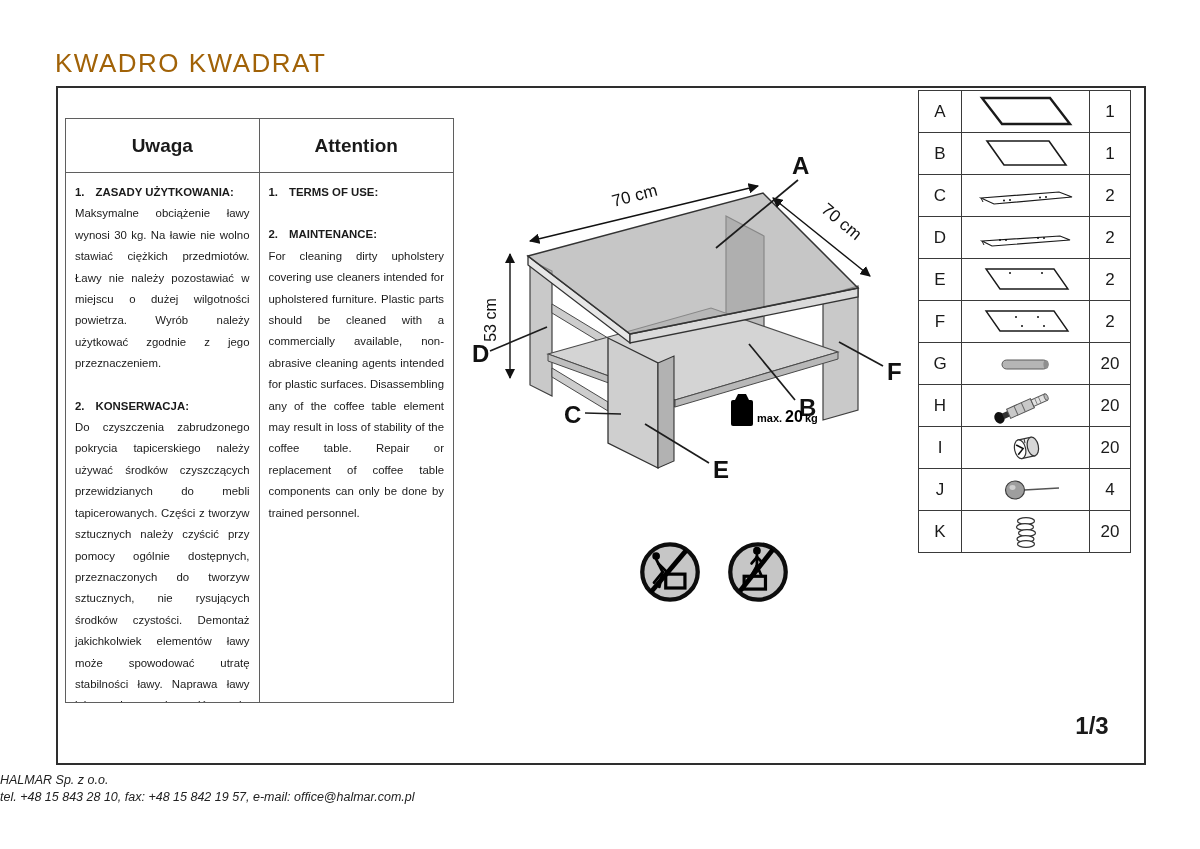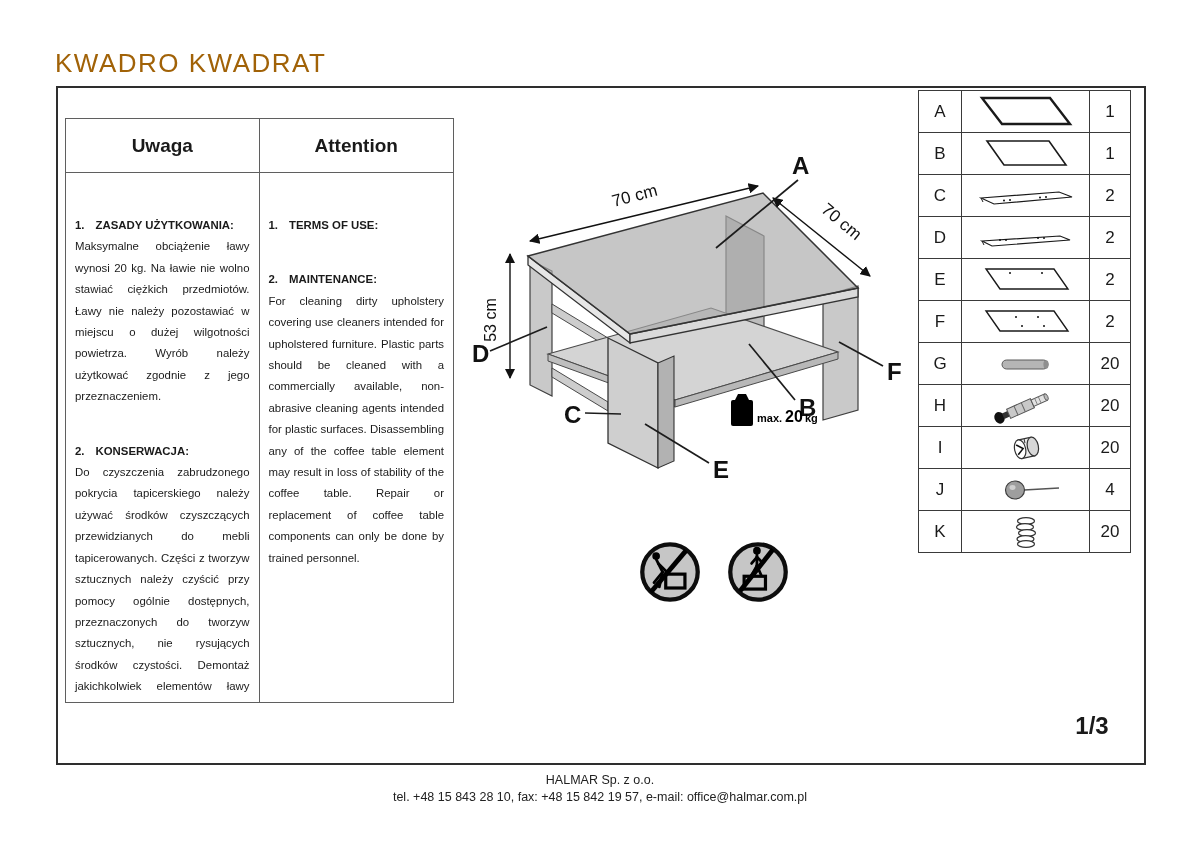--- a/index.html
+++ b/index.html
@@ -10,59 +10,59 @@
 
   
   .warn-table{position:absolute;left:65px;top:118px;width:389px;height:585px;
               border:1.7px solid #5f5f5f;display:grid;grid-template-columns:1fr 1fr;
               grid-template-rows:54px 1fr;box-sizing:border-box;background:#fff;}
   .warn-h{display:flex;align-items:center;justify-content:center;font-weight:bold;font-size:19px;
           border-bottom:1.7px solid #5f5f5f;}
   .warn-h.pl{border-right:1.7px solid #5f5f5f;}
   .warn-cell{padding:9px 9px 6px 9px;font-size:11.4px;line-height:21.4px;text-align:justify;overflow:hidden;}
   .warn-cell.pl{border-right:1.7px solid #5f5f5f;}
-  .sec{margin-bottom:21px;margin-top:33px;}
+  .sec{margin-bottom:21px;}
   .sec-title{font-weight:bold;text-align:left;}
   .sec-num{margin-right:11px;font-weight:bold;}
 
   
   .parts-table{position:absolute;left:918px;top:90px;width:213px;border:1.6px solid #3a3a3a;
                background:#fff;box-sizing:border-box;}
   .p-row{display:flex;height:41px;border-top:1.6px solid #3a3a3a;}
   .p-row:first-child{border-top:none;}
   .p-letter{width:42px;border-right:1.6px solid #3a3a3a;display:flex;align-items:center;
             justify-content:center;font-size:17px;}
   .p-icon{flex:1;display:flex;align-items:center;justify-content:center;border-right:1.6px solid #3a3a3a;}
   .p-qty{width:40px;display:flex;align-items:center;justify-content:center;font-size:17px;}
 
   .diagram{position:absolute;left:468px;top:138px;width:445px;height:365px;}
   .prohibit{position:absolute;left:638px;top:540px;display:flex;gap:24px;}
   .page-num{position:absolute;left:1052px;top:712px;width:80px;text-align:center;
             font-size:24px;font-weight:bold;}
-  .footer{position:absolute;left:0;top:772px;width:1200px;text-align:center;font-size:12.5px;
-          line-height:16.5px;color:#222;}
+  .footer{position:absolute;left:0;top:772px;width:1200px;font-size:12.5px;
+          line-height:16.5px;color:#222;font-style:italic;}
   svg text{font-family:"Liberation Sans",sans-serif;}
 </style>
 </head>
 <body>
 
 <div id="page">
 
   <div class="title">KWADRO KWADRAT</div>
 
   <div class="main-border"></div>
 
   <div class="warn-table">
     <div class="warn-h pl">Uwaga</div>
     <div class="warn-h">Attention</div>
 
     <div class="warn-cell pl">
       <div class="sec">
         <div class="sec-title"><span class="sec-num">1.</span><span>ZASADY UŻYTKOWANIA:</span></div>
-        <div>Maksymalne obciążenie ławy wynosi 20 kg. Na ławie nie wolno stawiać ciężkich przedmiotów. Ławy nie należy pozostawiać w miejscu o dużej wilgotności powietrza. Wyrób należy użytkować zgodnie z jego przeznaczeniem.</div>
+        <div>Maksymalne obciążenie ławy wynosi 30 kg. Na ławie nie wolno stawiać ciężkich przedmiotów. Ławy nie należy pozostawiać w miejscu o dużej wilgotności powietrza. Wyrób należy użytkować zgodnie z jego przeznaczeniem.</div>
       </div>
       <div class="sec">
         <div class="sec-title"><span class="sec-num">2.</span><span>KONSERWACJA:</span></div>
         <div>Do czyszczenia zabrudzonego pokrycia tapicerskiego należy używać środków czyszczących przewidzianych do mebli tapicerowanych. Części z tworzyw sztucznych należy czyścić przy pomocy ogólnie dostępnych, przeznaczonych do tworzyw sztucznych, nie rysujących środków czystości. Demontaż jakichkolwiek elementów ławy może spowodować utratę stabilności ławy. Naprawa ławy lub wymiana podzespołów może być dokonana jedynie przez przeszkolony personel.</div>
       </div>
 
     </div>
 
     <div class="warn-cell">
       <div class="sec">

